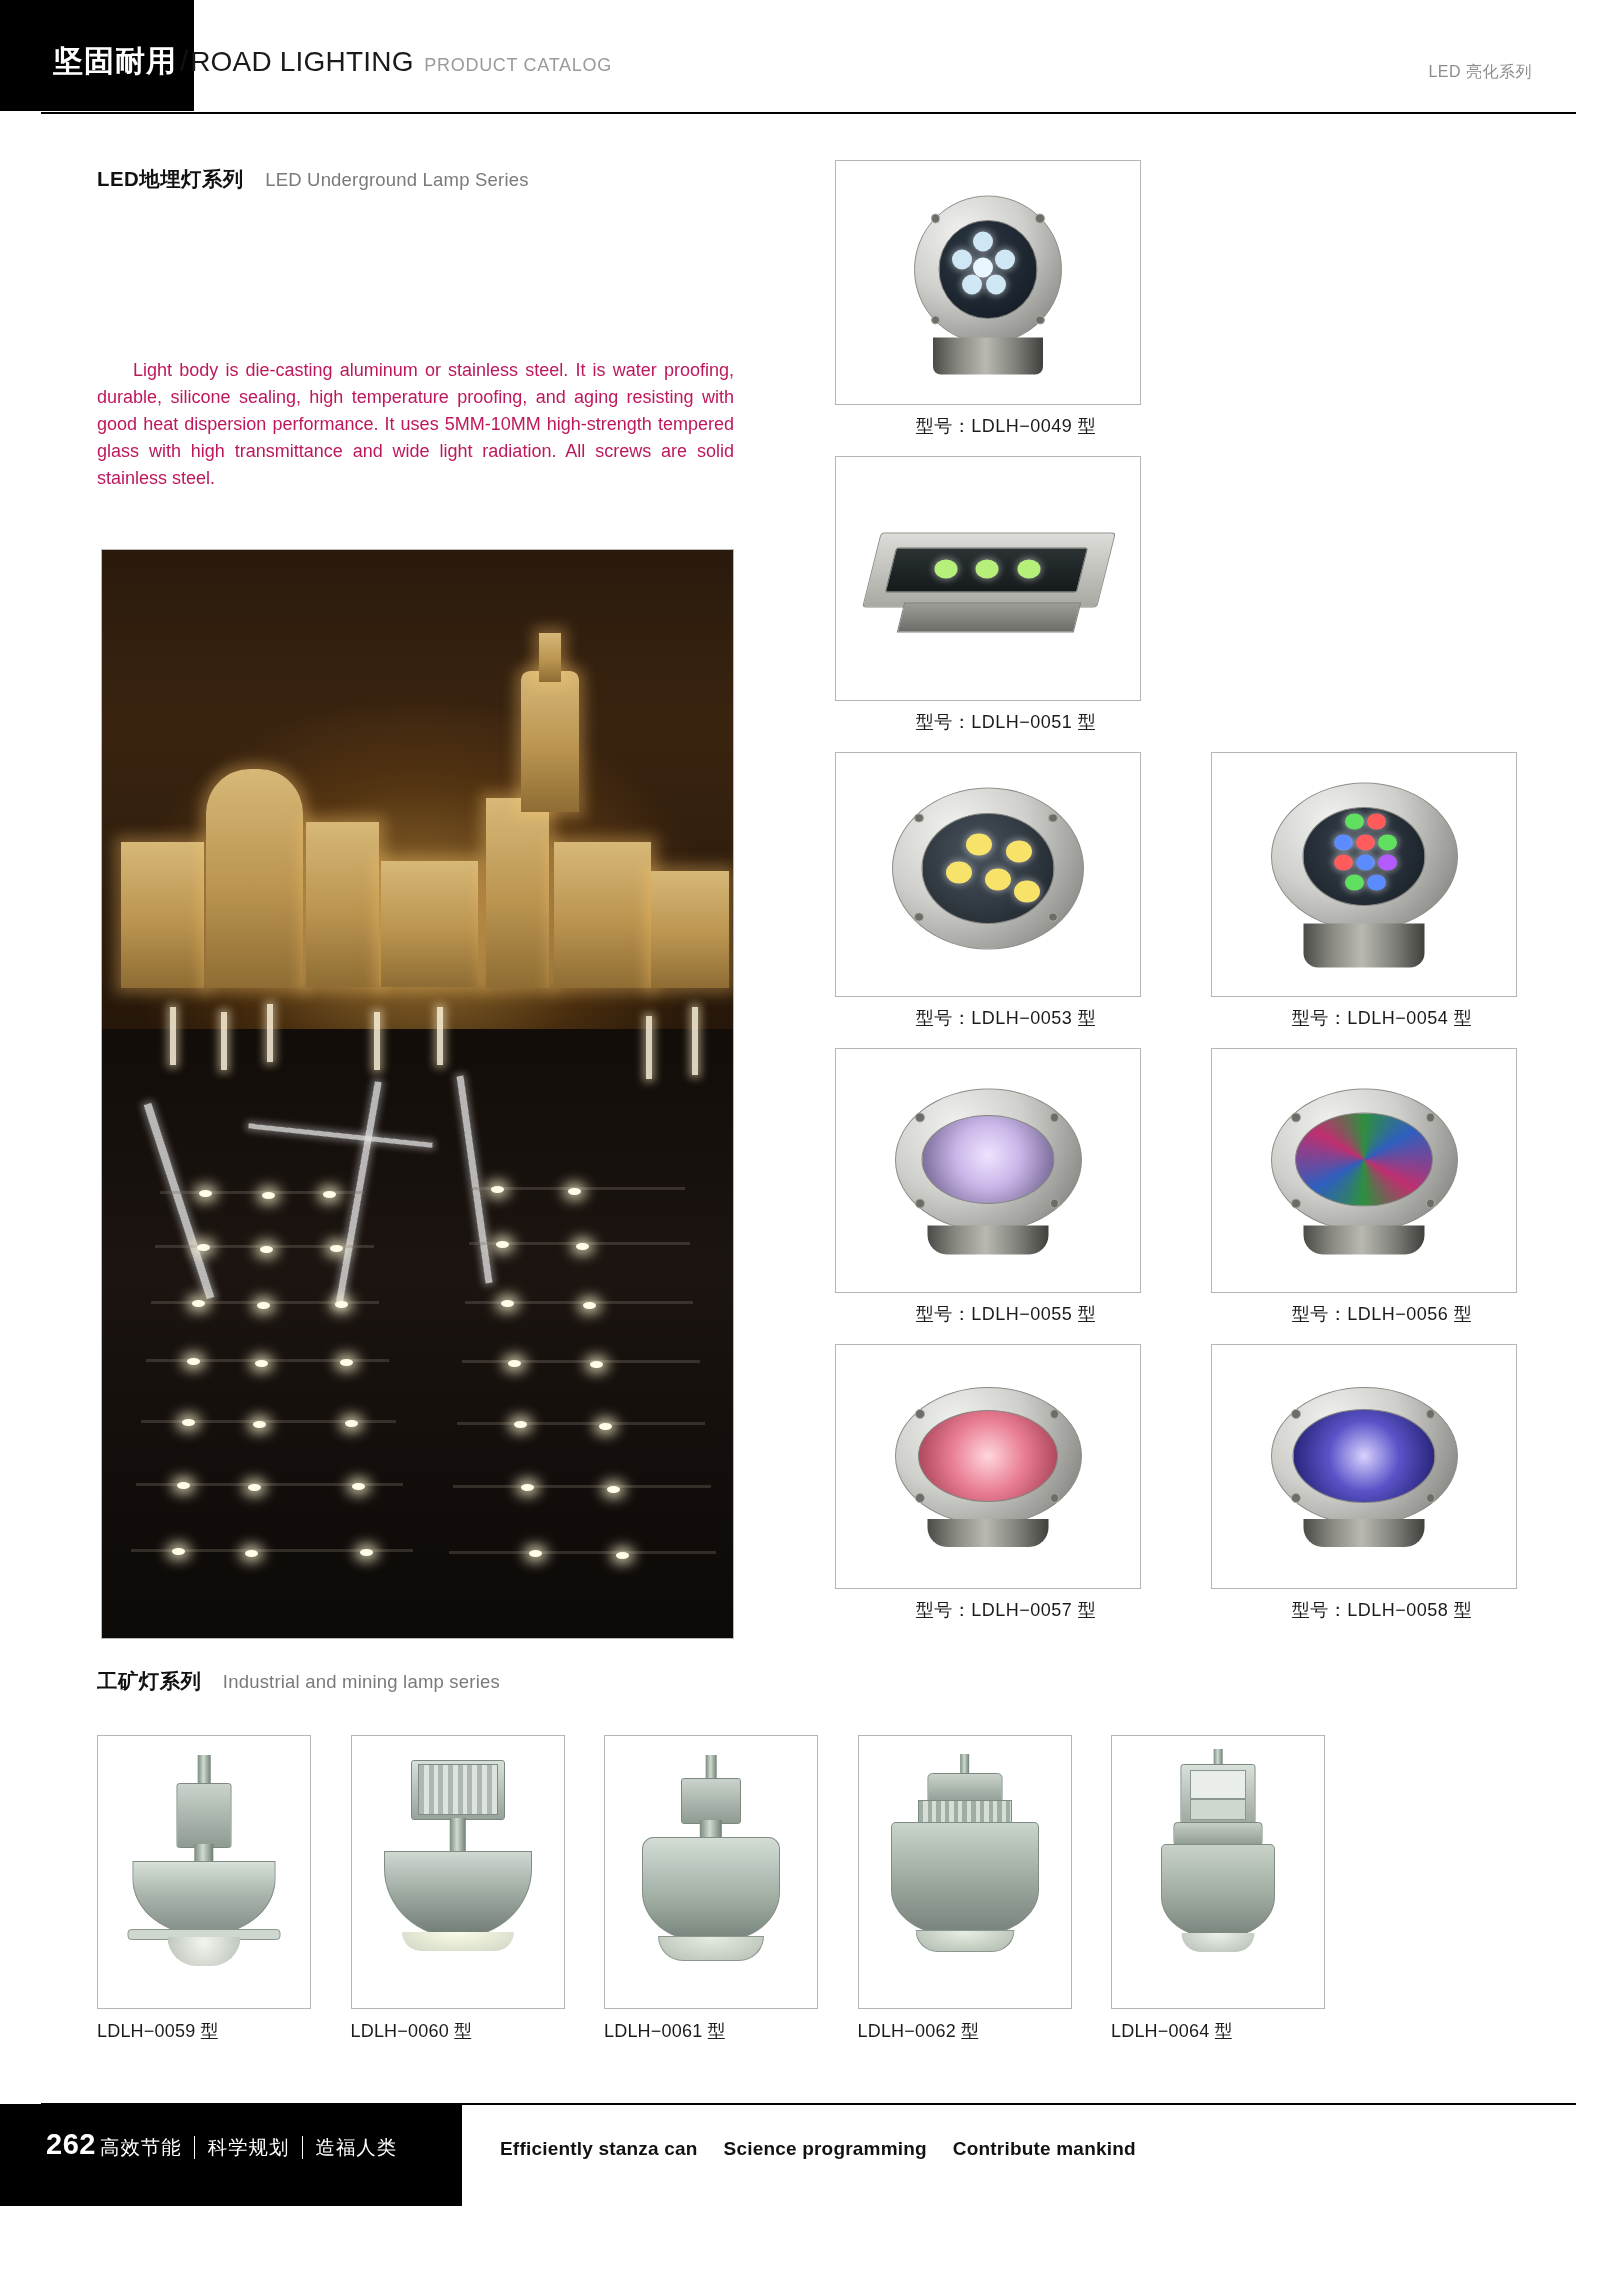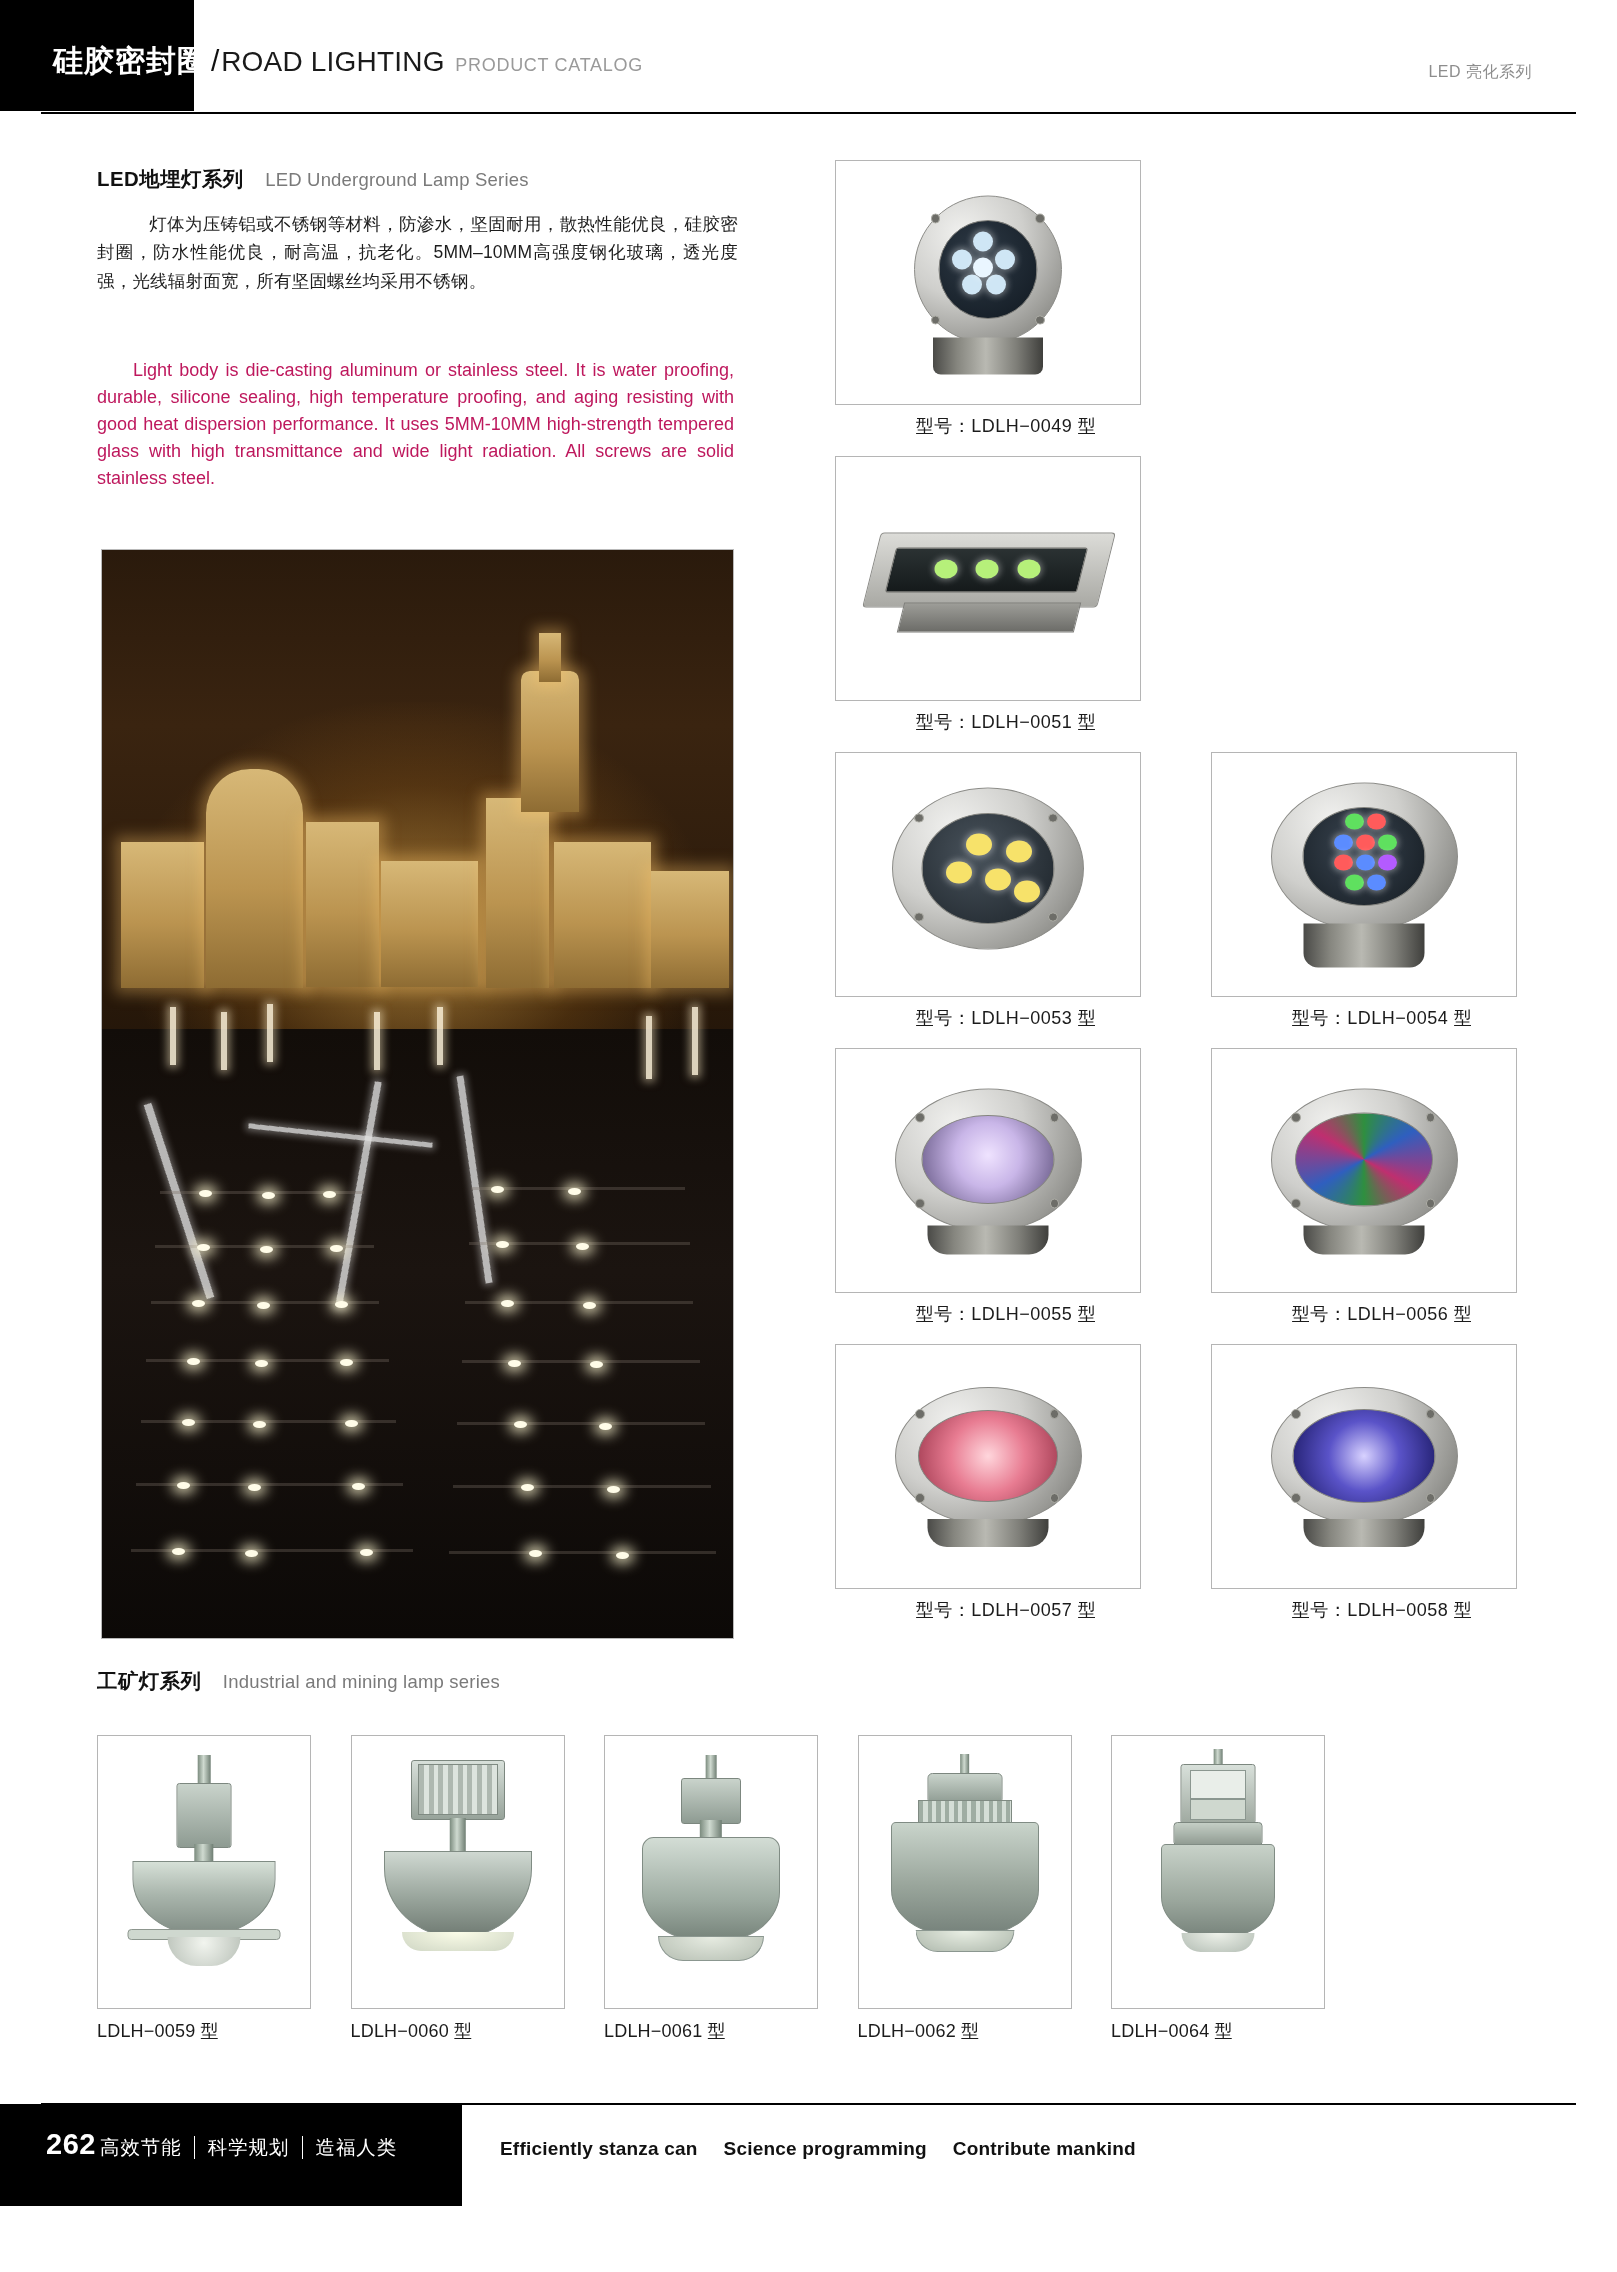--- a/index.html
+++ b/index.html
@@ -360,35 +360,34 @@
   .footer-en span { margin-right: 20.4px; }
 </style>
 </head>
 <body>
 
 <div class="page">
 
   <div class="header">
     <div class="header-blackbar"></div>
     <div class="header-inner">
-      <span class="header-cn">硅胶密封圈</span>
+      <span class="header-cn">坚固耐用</span>
       <span class="header-slash">/</span>
       <span class="header-en">ROAD LIGHTING</span>
       <span class="header-sub">PRODUCT CATALOG</span>
     </div>
     <div class="header-right">LED 亮化系列</div>
     <div class="header-rule"></div>
   </div>
 
   <div class="sec-title" style="left:97px; top:165px;">
     <span class="cn">LED地埋灯系列</span>
     <span class="en">LED Underground Lamp Series</span>
   </div>
 
-  <div class="para-cn"><span class="indent"></span><span>灯体为压铸铝或不锈钢等材料，防渗水，坚固耐用，散热性能优良，硅胶密封圈，防水性能优良，耐高温，抗老化。5MM–10MM高强度钢化玻璃，透光度强，光线辐射面宽，所有坚固螺丝均采用不锈钢。</span></div>
   <div class="para-en"><span class="indent"></span><span>Light body is die-casting aluminum or stainless steel. It is water proofing, durable, silicone sealing, high temperature proofing, and aging resisting with good heat dispersion performance. It uses 5MM-10MM high-strength tempered glass with high transmittance and wide light radiation. All screws are solid stainless steel.</span></div>
 
   <div class="big-photo">
     <div class="bp-sky"></div>
     <div class="bp-glow"></div>
 
     <div class="bldg" style="left:19.4px;  top:292px; width:83px; height:146px;"></div>
     <div class="bldg" style="left:104px; top:219px; width:97px; height:219px; border-radius:44px 44px 0 0;"></div>
     <div class="bldg" style="left:204px; top:272px; width:73px; height:165px;"></div>
     <div class="bldg" style="left:279px; top:311px; width:97px; height:126px;"></div>

